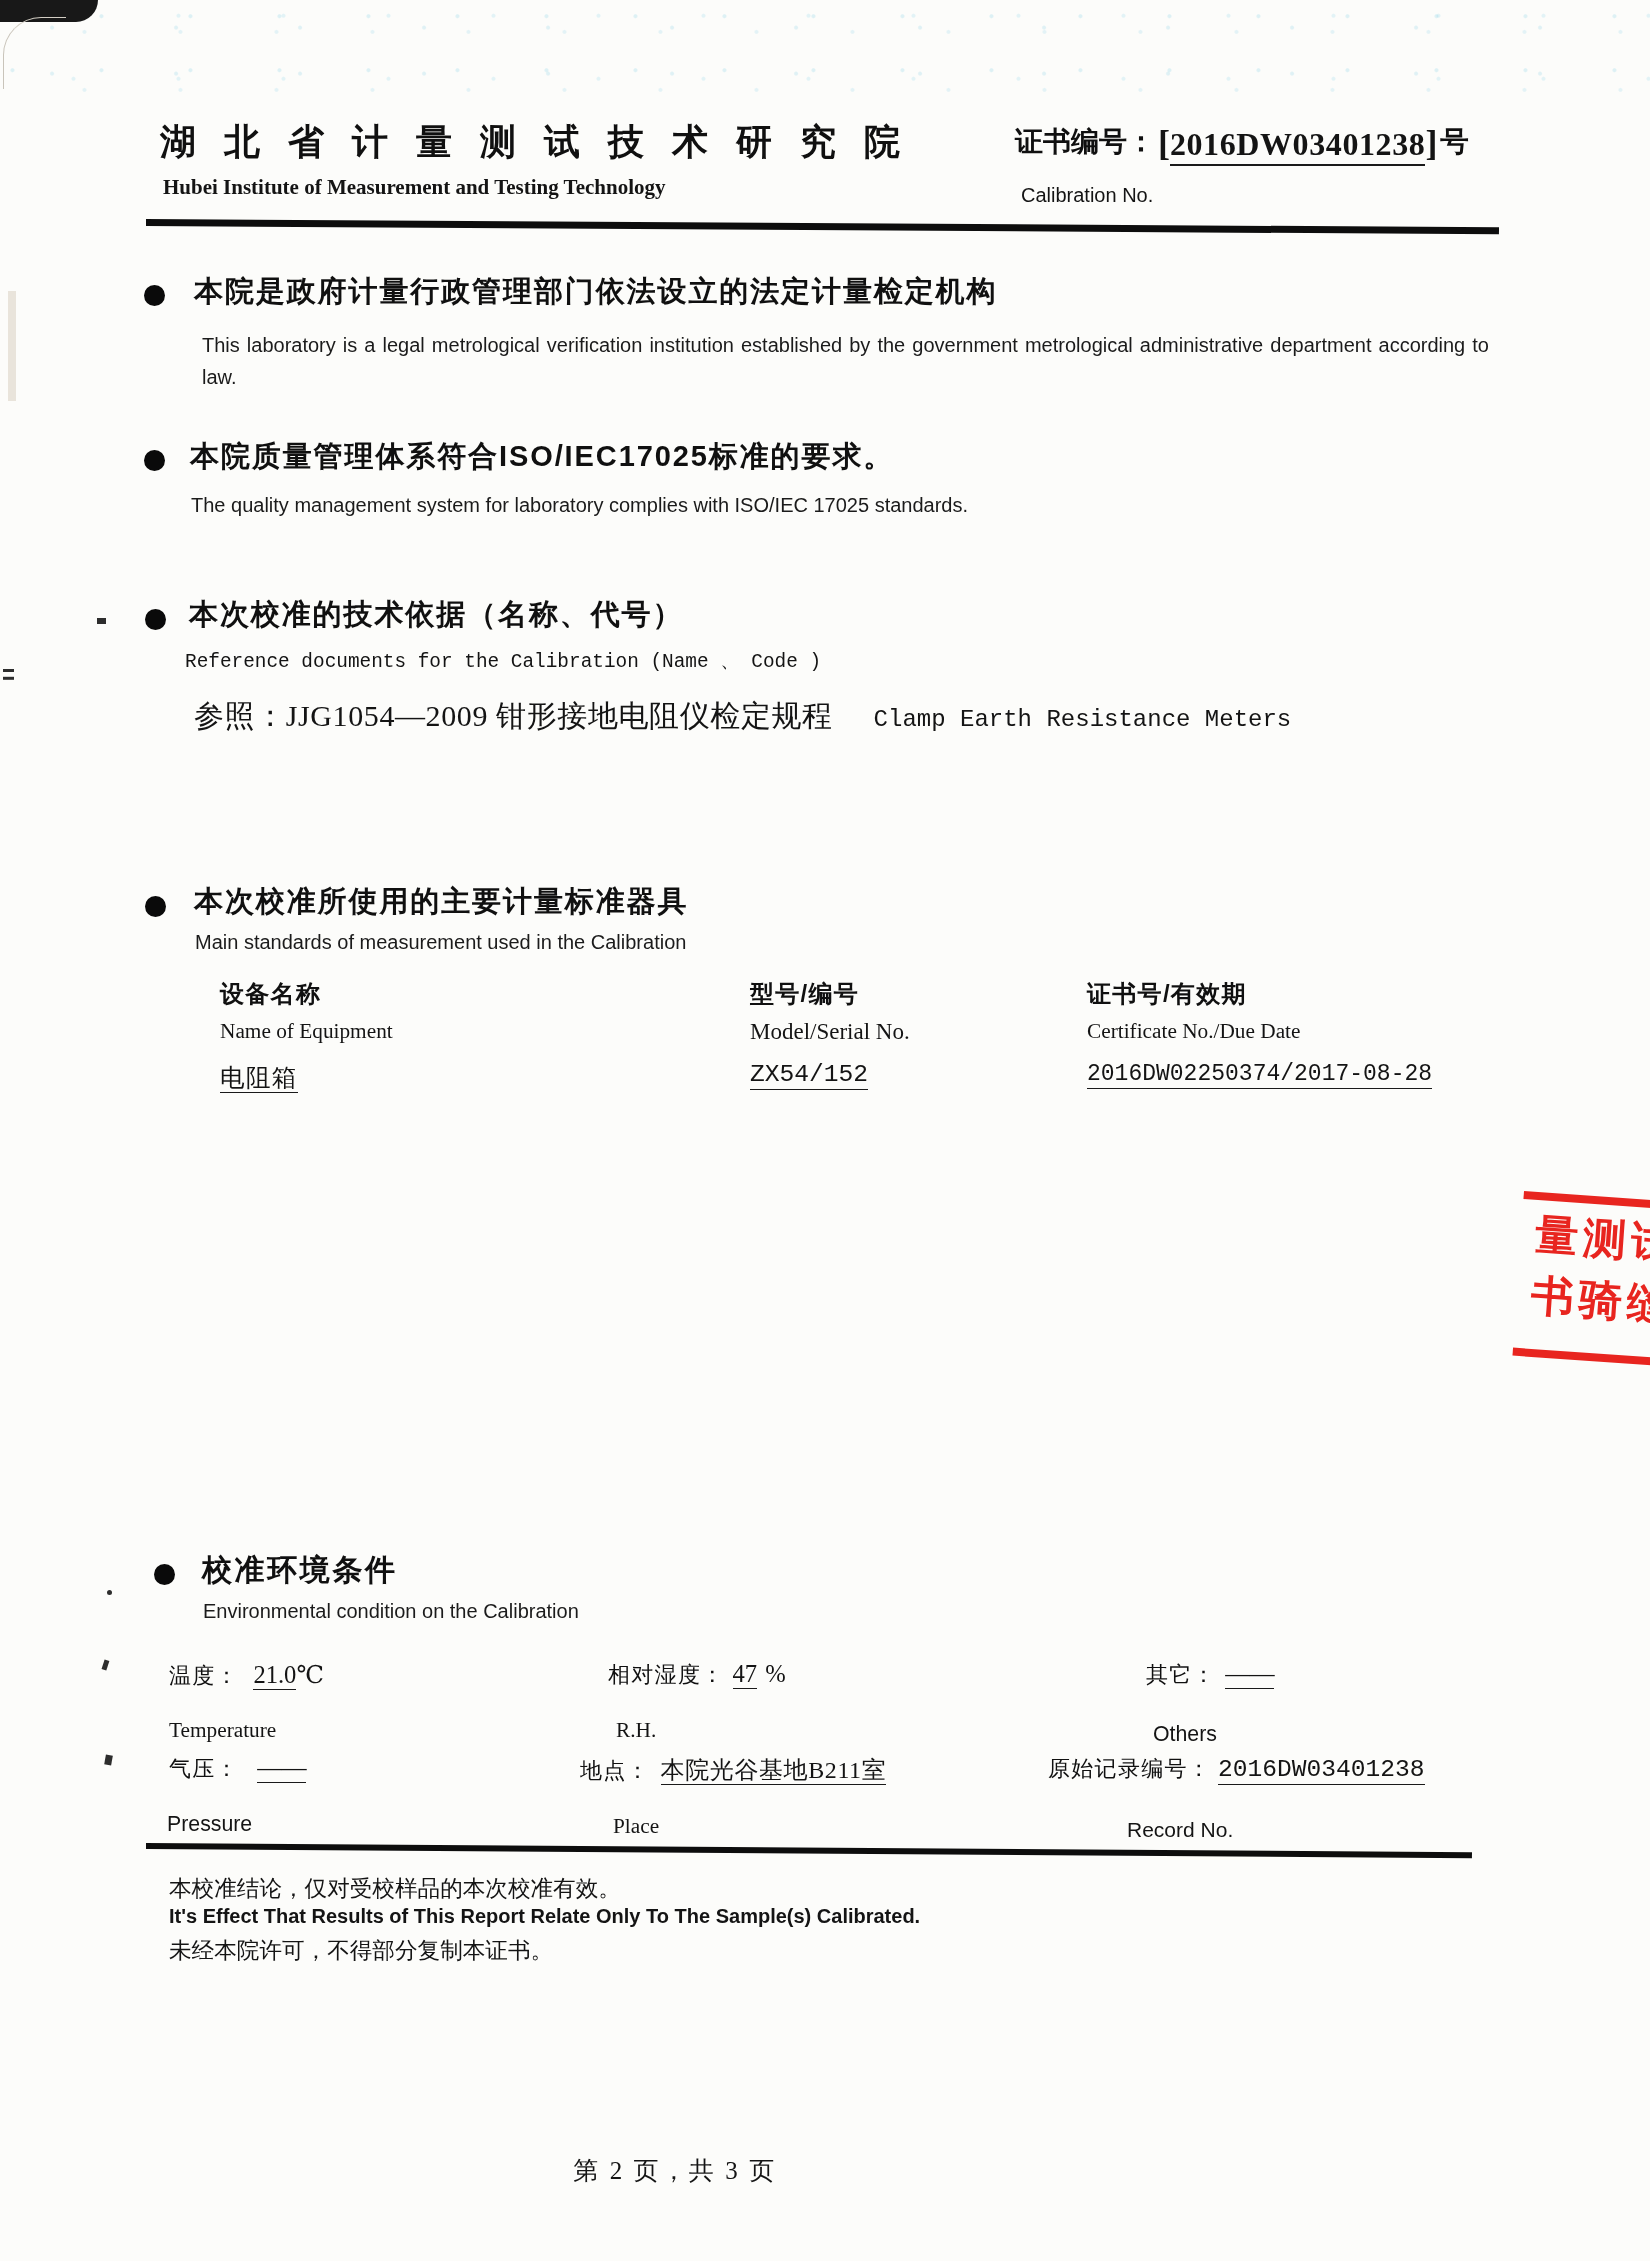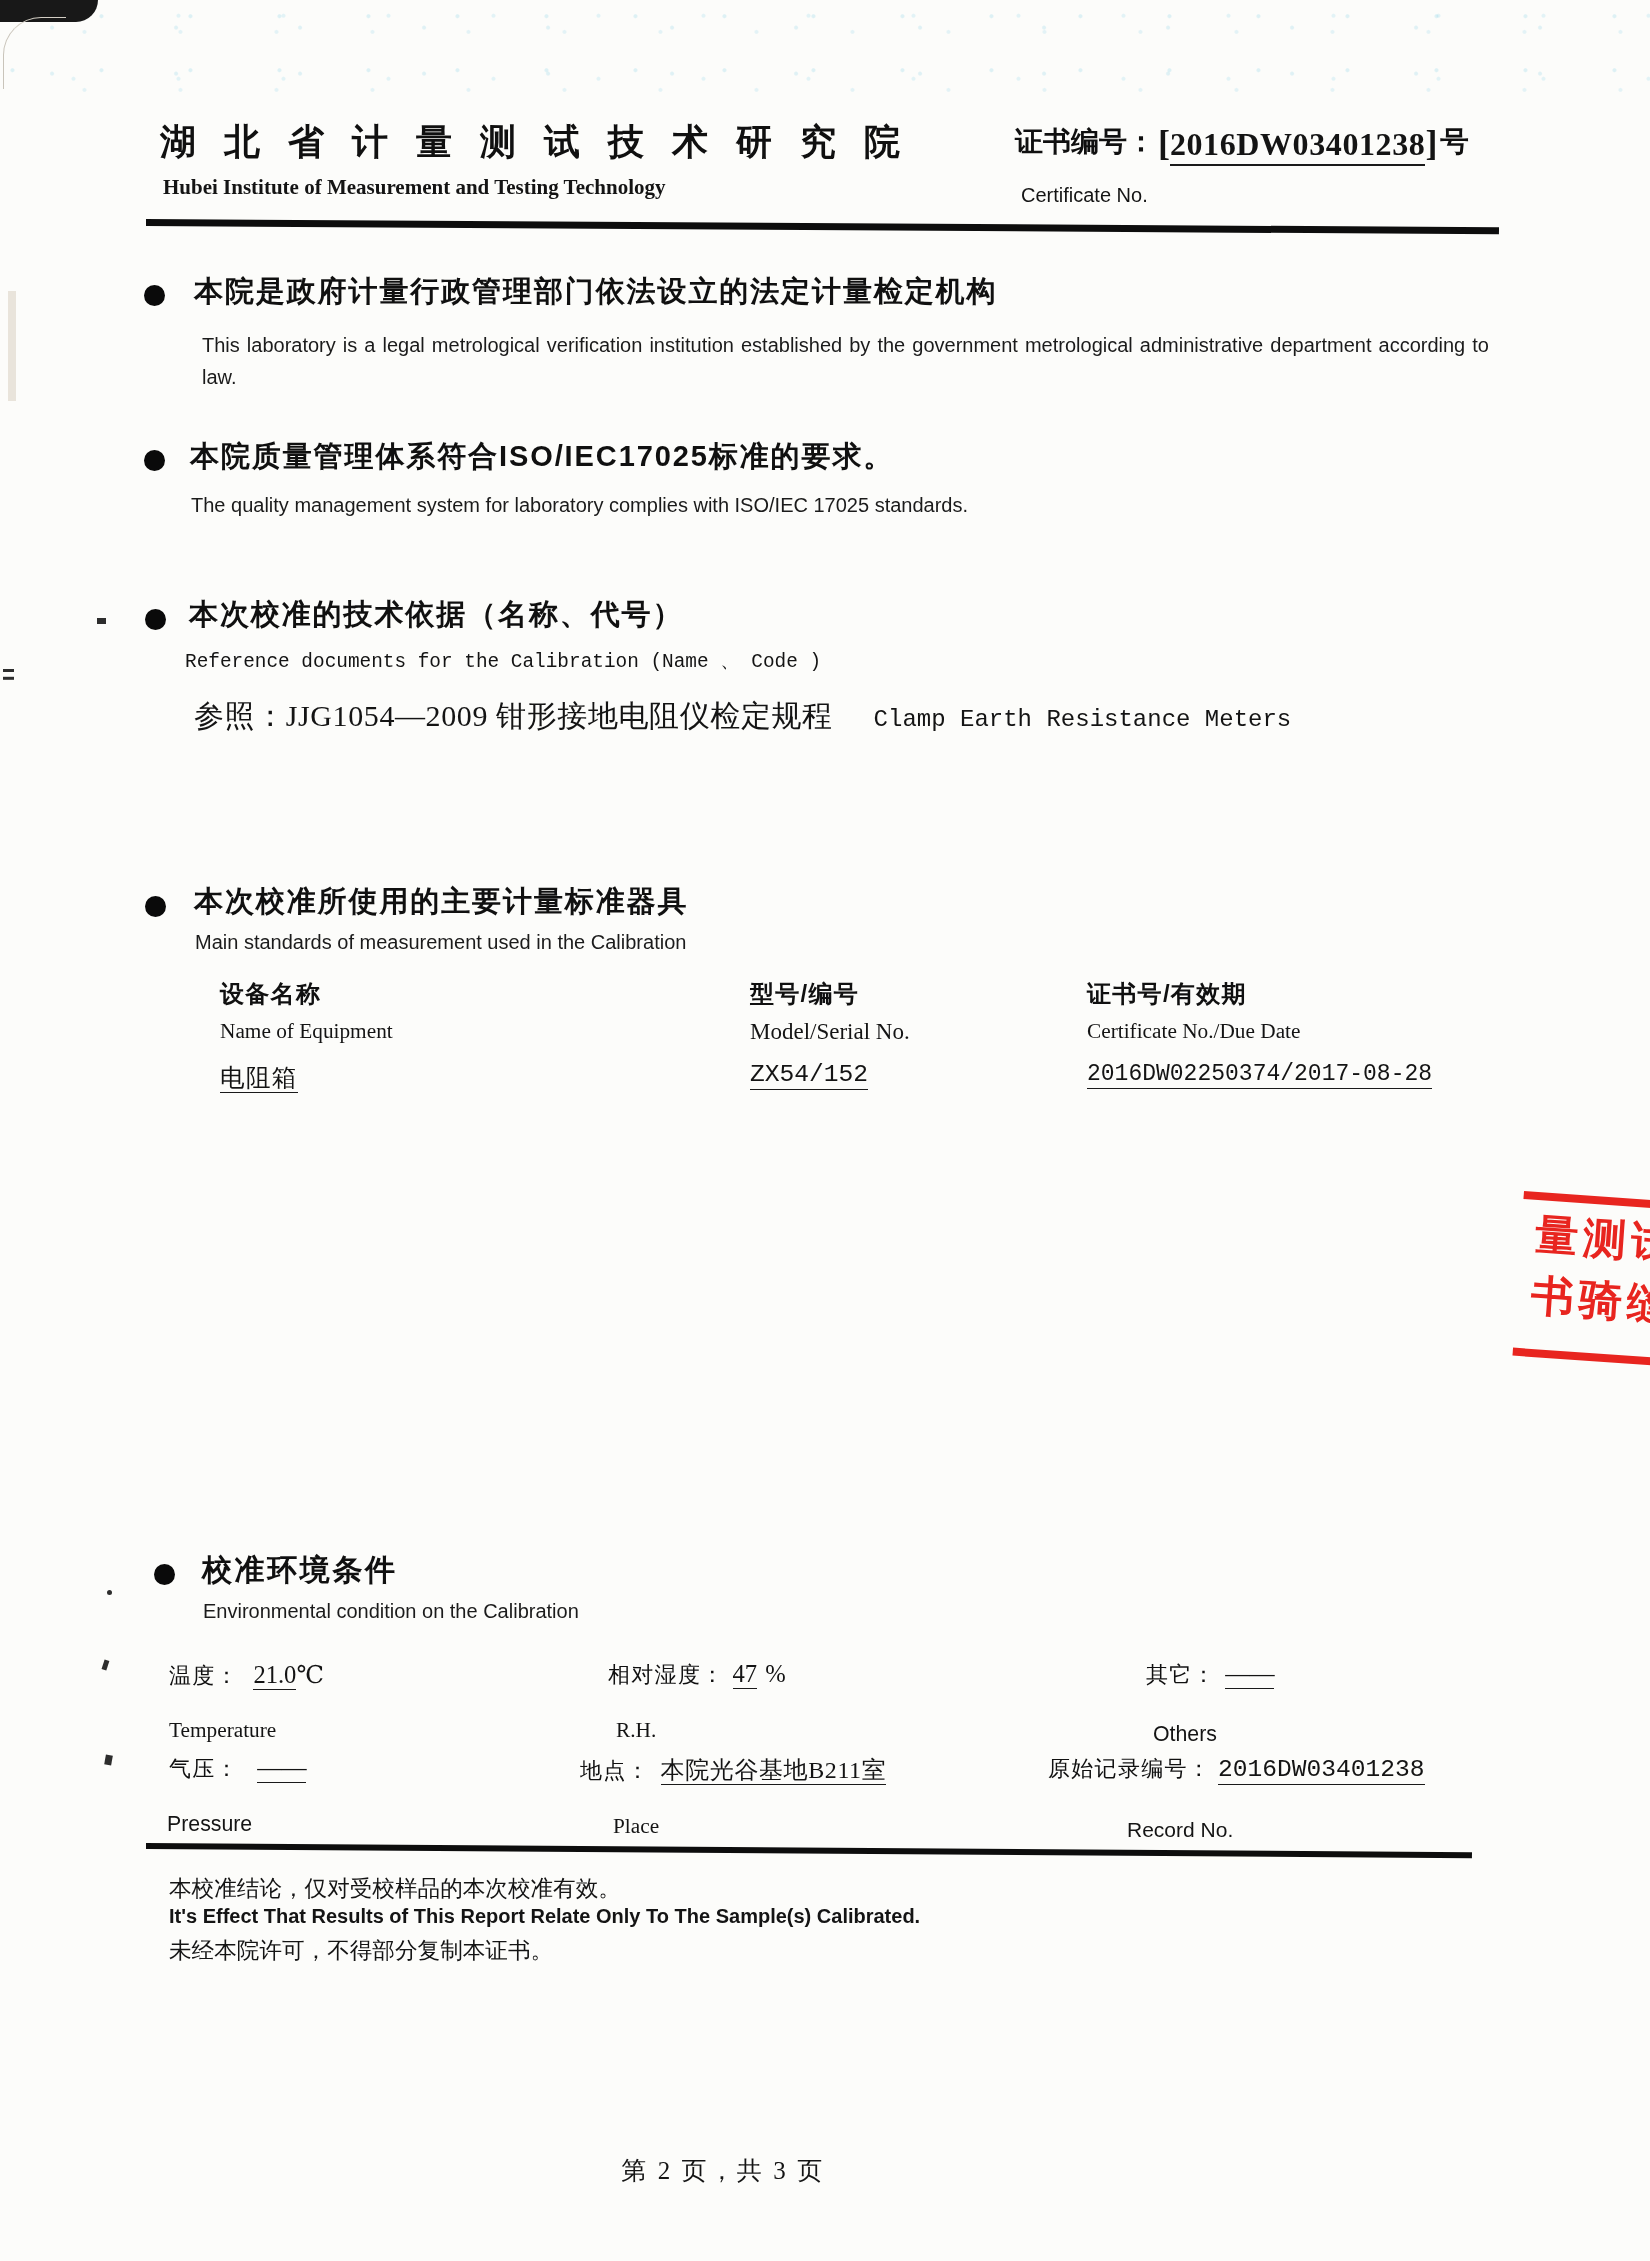--- a/index.html
+++ b/index.html
@@ -55,21 +55,21 @@
 <div class="abs" style="left:7.8px;top:291px;width:7.8px;height:110px;background:rgba(150,120,80,.18);"></div>
 
 <div class="abs cnh" style="left:160px;top:118px;font-size:36px;letter-spacing:9px;white-space:nowrap;">湖 北 省 计 量 测 试 技 术 研 究 院</div>
 <div class="abs serif" style="left:163px;top:175px;font-size:21px;font-weight:600;white-space:nowrap;">Hubei Institute of Measurement and Testing Technology</div>
 
 <div class="abs" style="left:1015px;top:122px;white-space:nowrap;">
   <span class="cnh" style="font-size:28px;vertical-align:3.9px;">证书编号：</span>
   <span class="serif" style="font-size:36px;font-weight:600;">[</span><span class="serif u" style="font-size:32px;font-weight:600;letter-spacing:0.6px;">2016DW03401238</span><span class="serif" style="font-size:36px;font-weight:600;">]</span>
   <span class="cnh" style="font-size:28.5px;vertical-align:3.9px;">号</span>
 </div>
-<div class="abs sans" style="left:1021px;top:184px;font-size:20px;">Certificate No.</div>
+<div class="abs sans" style="left:1021px;top:184px;font-size:20px;">Calibration No.</div>
 
 <div class="abs rule" style="left:146px;top:219px;width:1353px;height:7.1px;transform:rotate(0.35deg);"></div>
 
 <div class="abs bullet" style="left:144px;top:285px;"></div>
 <div class="abs cnh sec-cn" style="left:194px;top:272px;white-space:nowrap;text-align:center;">本院是政府计量行政管理部门依法设立的法定计量检定机构</div>
 <div class="abs sans sec-en" style="left:202px;top:329px;width:1287px;line-height:32px;text-align:justify;">This laboratory is a legal metrological verification institution established by the government metrological administrative department according to law.</div>
 
 <div class="abs bullet" style="left:144px;top:450px;"></div>
 <div class="abs cnh sec-cn" style="left:190px;top:437px;white-space:nowrap;">本院质量管理体系符合ISO/IEC17025标准的要求。</div>
 <div class="abs sans sec-en" style="left:191px;top:494px;white-space:nowrap;">The quality management system for laboratory complies with ISO/IEC 17025 standards.</div>
@@ -145,14 +145,14 @@
 <div class="abs sans" style="left:167px;top:1812px;font-size:21.3px;">Pressure</div>
 <div class="abs serif" style="left:613px;top:1814px;font-size:21.3px;">Place</div>
 <div class="abs sans" style="left:1127px;top:1818px;font-size:21px;">Record No.</div>
 
 <div class="abs rule" style="left:146px;top:1843px;width:1326px;height:5.8px;transform:rotate(0.4deg);"></div>
 
 <div class="abs" style="left:169px;top:1873px;font-size:22.6px;font-family:'Liberation Sans',sans-serif;white-space:nowrap;">本校准结论，仅对受校样品的本次校准有效。</div>
 <div class="abs sans" style="left:169px;top:1905px;font-size:20px;font-weight:600;white-space:nowrap;">It's Effect That Results  of This Report Relate Only To The Sample(s) Calibrated.</div>
 <div class="abs" style="left:169px;top:1935px;font-size:22.6px;font-family:'Liberation Sans',sans-serif;white-space:nowrap;">未经本院许可，不得部分复制本证书。</div>
 
-<div class="abs serif" style="left:0;top:2154px;width:1350px;text-align:center;font-size:25px;letter-spacing:2.6px;padding-left:48px;">第 2 页，共 3 页</div>
+<div class="abs serif" style="left:0;top:2154px;width:1350px;text-align:center;font-size:25px;letter-spacing:2.6px;">第 2 页，共 3 页</div>
 
 
 </body></html>

